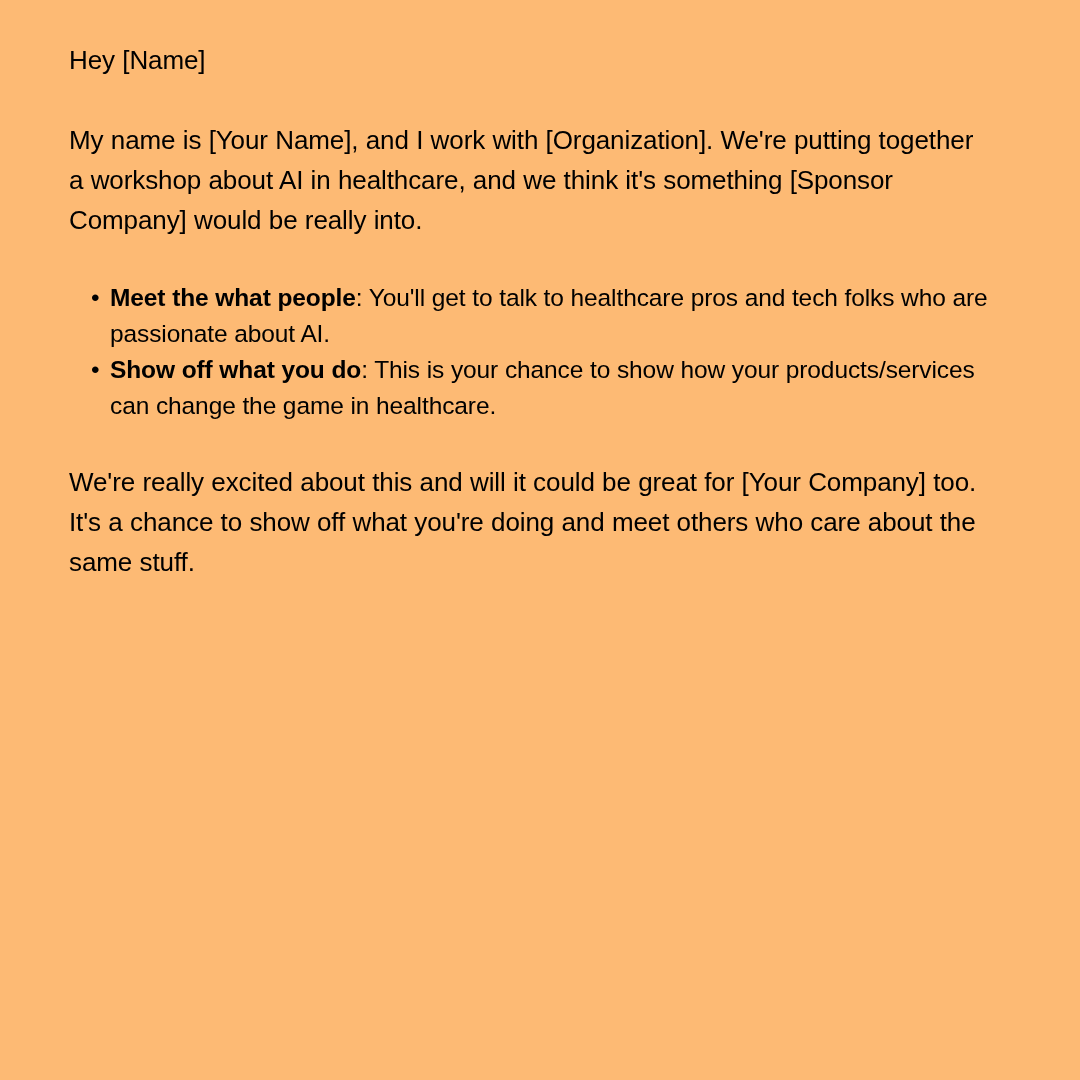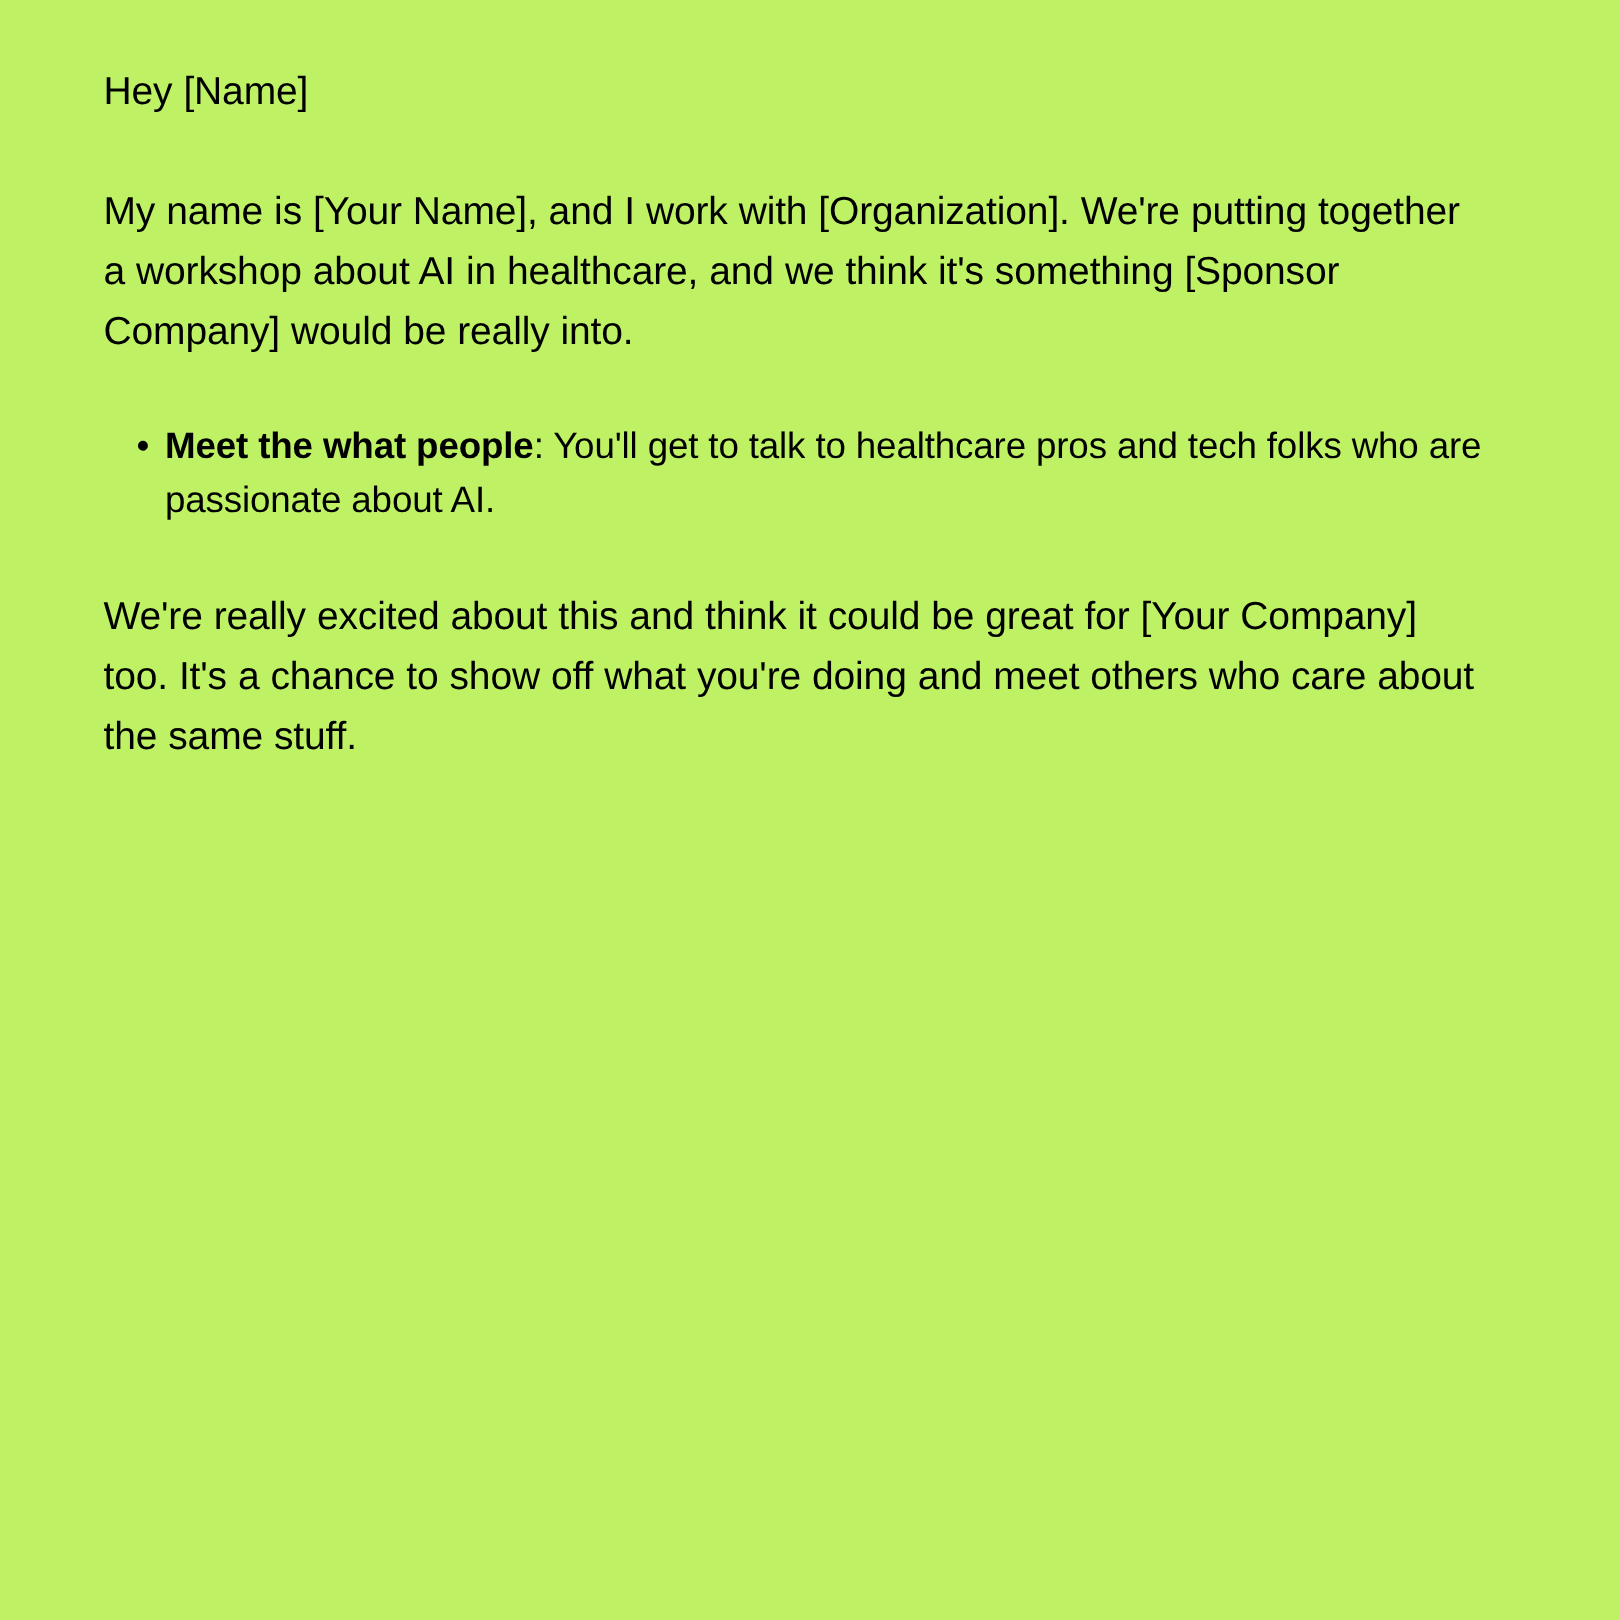--- a/index.html
+++ b/index.html
@@ -15,21 +15,21 @@
     color: #000000;
     overflow: hidden;
     -webkit-font-smoothing: antialiased;
   }
 
   .doc {
     box-sizing: border-box;
     width: 1080px;
     height: 1080px;
     padding: 40px 70px 0 69px;
-    background: #bef264;
+    background: #fdba74;
   }
 
   .para {
     font-size: 26px;
     line-height: 40px;
     letter-spacing: -0.1px;
     margin: 0 0 40px 0;
     max-width: 925px;
     word-spacing: 0.2px;
   }
@@ -80,18 +80,21 @@
   <p class="para greeting">Hey [Name]</p>
 
   <p class="para">My name is [Your Name], and I work with [Organization]. We're putting together a workshop about AI in healthcare, and we think it's something [Sponsor Company] would be really into.</p>
 
 
 
   <ul class="bullets">
     <li>
       <span class="lead">Meet the what people</span><span>: </span><span>You'll get to talk to healthcare pros and tech folks who are passionate about AI.</span>
     </li>
+    <li>
+      <span class="lead">Show off what you do</span><span>: </span><span>This is your chance to show how your products/services can change the game in healthcare.</span>
+    </li>
   </ul>
 
-  <p class="para">We're really excited about this and think it could be great for [Your Company] too. It's a chance to show off what you're doing and meet others who care about the same stuff.</p>
+  <p class="para">We're really excited about this and will it could be great for [Your Company] too. It's a chance to show off what you're doing and meet others who care about the same stuff.</p>
 
 
 </div>
 
 </body></html>

